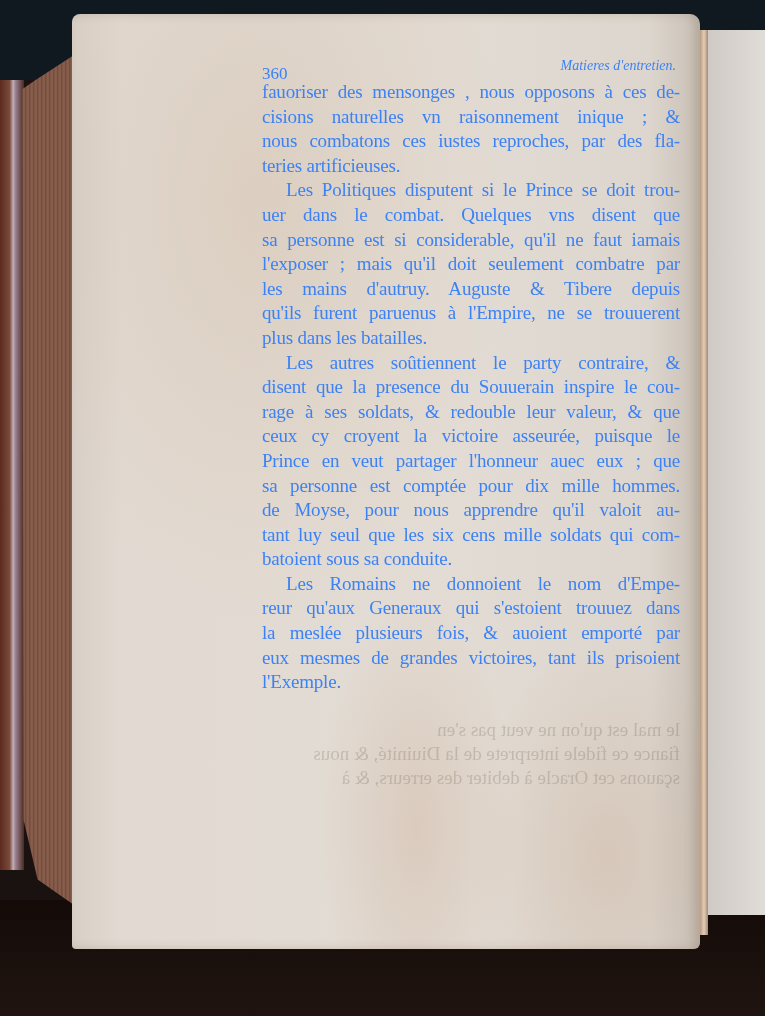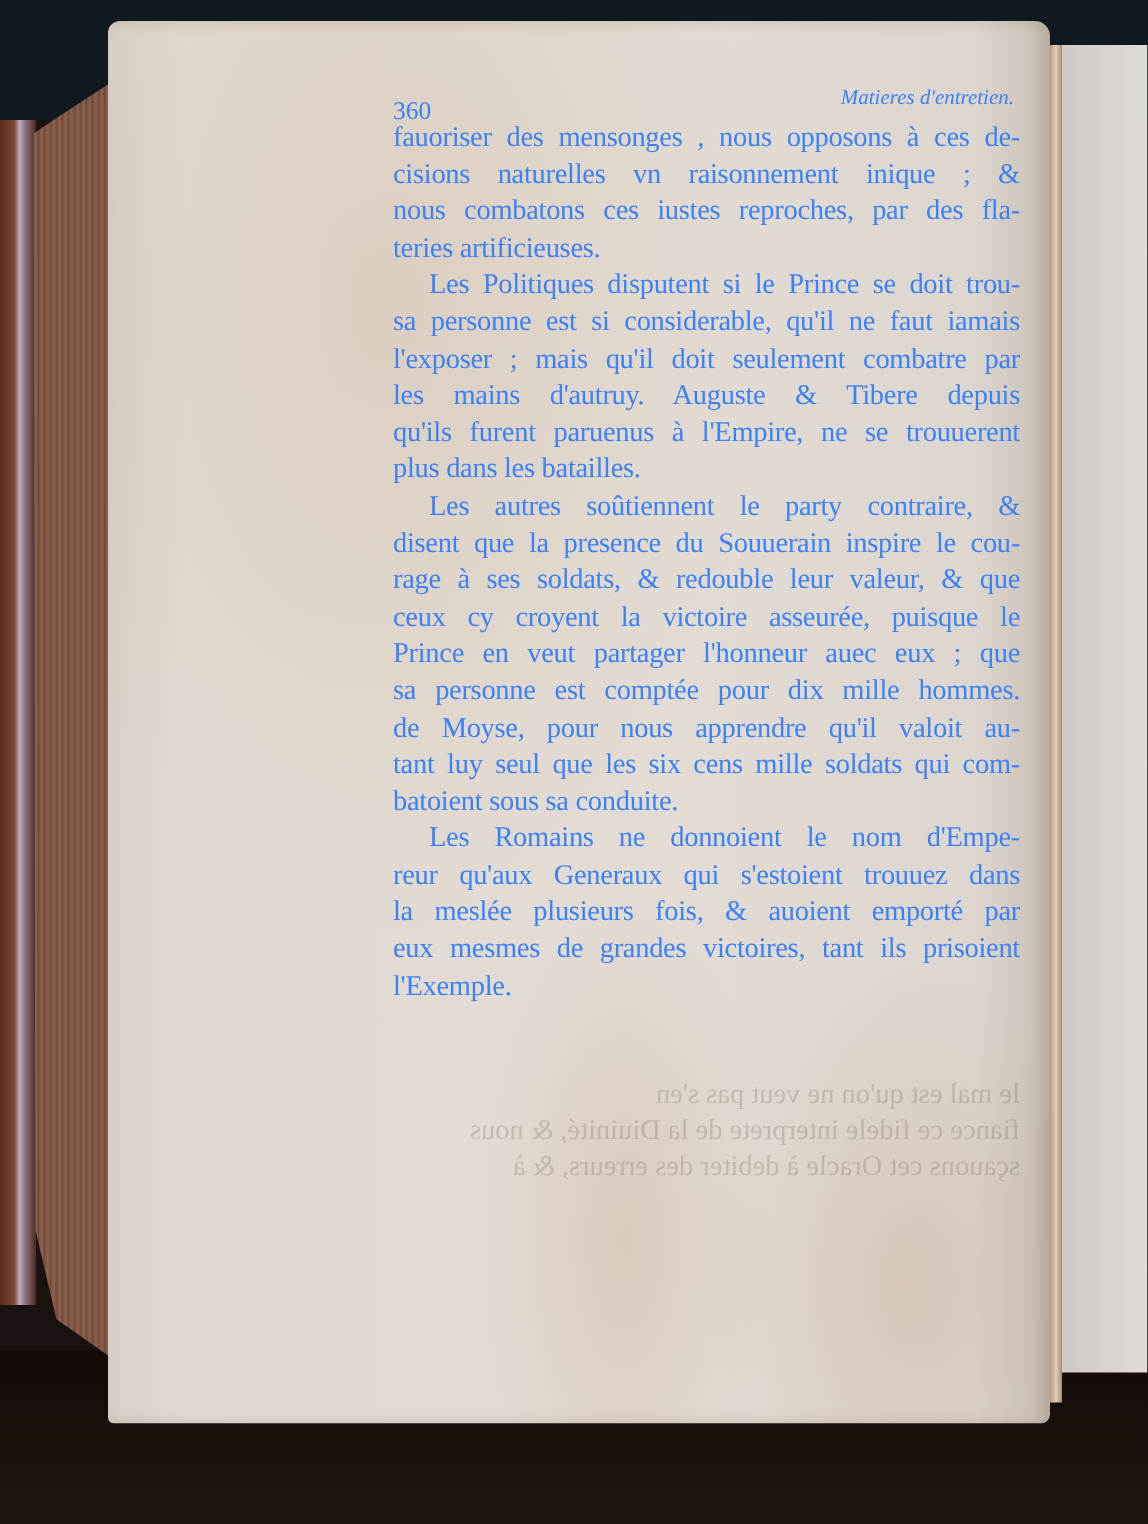--- a/index.html
+++ b/index.html
@@ -93,20 +93,21 @@
   </div>
   <div id="paras">
       <div>
         <div class="line">fauoriser des mensonges , nous opposons à ces de-</div>
         <div class="line">cisions naturelles vn raisonnement inique ; &amp;</div>
         <div class="line">nous combatons ces iustes reproches, par des fla-</div>
         <div class="line last">teries artificieuses.</div>
       </div>
       <div>
         <div class="line indent">Les Politiques disputent si le Prince se doit trou-</div>
+        <div class="line">uer dans le combat. Quelques vns disent que</div>
         <div class="line">sa personne est si considerable, qu'il ne faut iamais</div>
         <div class="line">l'exposer ; mais qu'il doit seulement combatre par</div>
         <div class="line">les mains d'autruy. Auguste &amp; Tibere depuis</div>
         <div class="line">qu'ils furent paruenus à l'Empire, ne se trouuerent</div>
         <div class="line last">plus dans les batailles.</div>
       </div>
       <div>
         <div class="line indent">Les autres soûtiennent le party contraire, &amp;</div>
         <div class="line">disent que la presence du Souuerain inspire le cou-</div>
         <div class="line">rage à ses soldats, &amp; redouble leur valeur, &amp; que</div>

